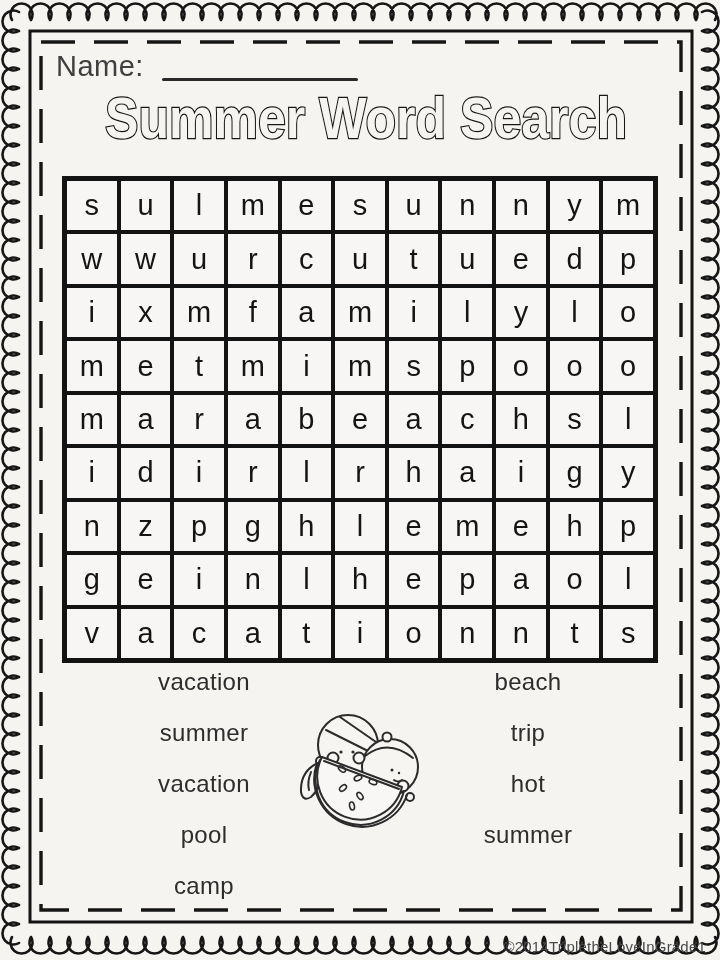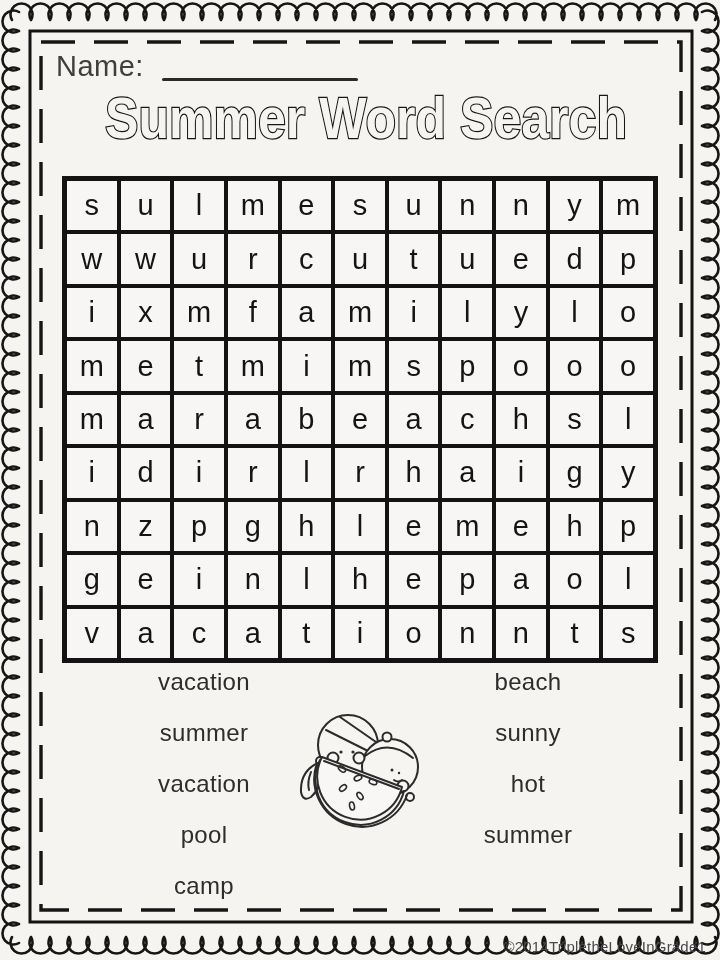--- a/index.html
+++ b/index.html
@@ -170,21 +170,21 @@
 
   <div class="word-col left">
       <div class="word">vacation</div>
       <div class="word">summer</div>
       <div class="word">vacation</div>
       <div class="word">pool</div>
       <div class="word">camp</div>
     </div>
   <div class="word-col right">
       <div class="word">beach</div>
-      <div class="word">sunny</div>
+      <div class="word">trip</div>
       <div class="word">hot</div>
       <div class="word">summer</div>
     </div>
 
   <svg class="illustration" width="170" height="140" viewBox="0 0 170 140">
     <g fill="none" stroke="#2b2b2b" stroke-width="2" stroke-linecap="round" stroke-linejoin="round">
 
       <circle cx="68" cy="45" r="30" fill="#f6f5f2"></circle>
       <path d="M46,30 L90,52 M60,17 L96,42"></path>
       <circle cx="61" cy="52" r="1.6" fill="#2b2b2b" stroke="none"></circle>

